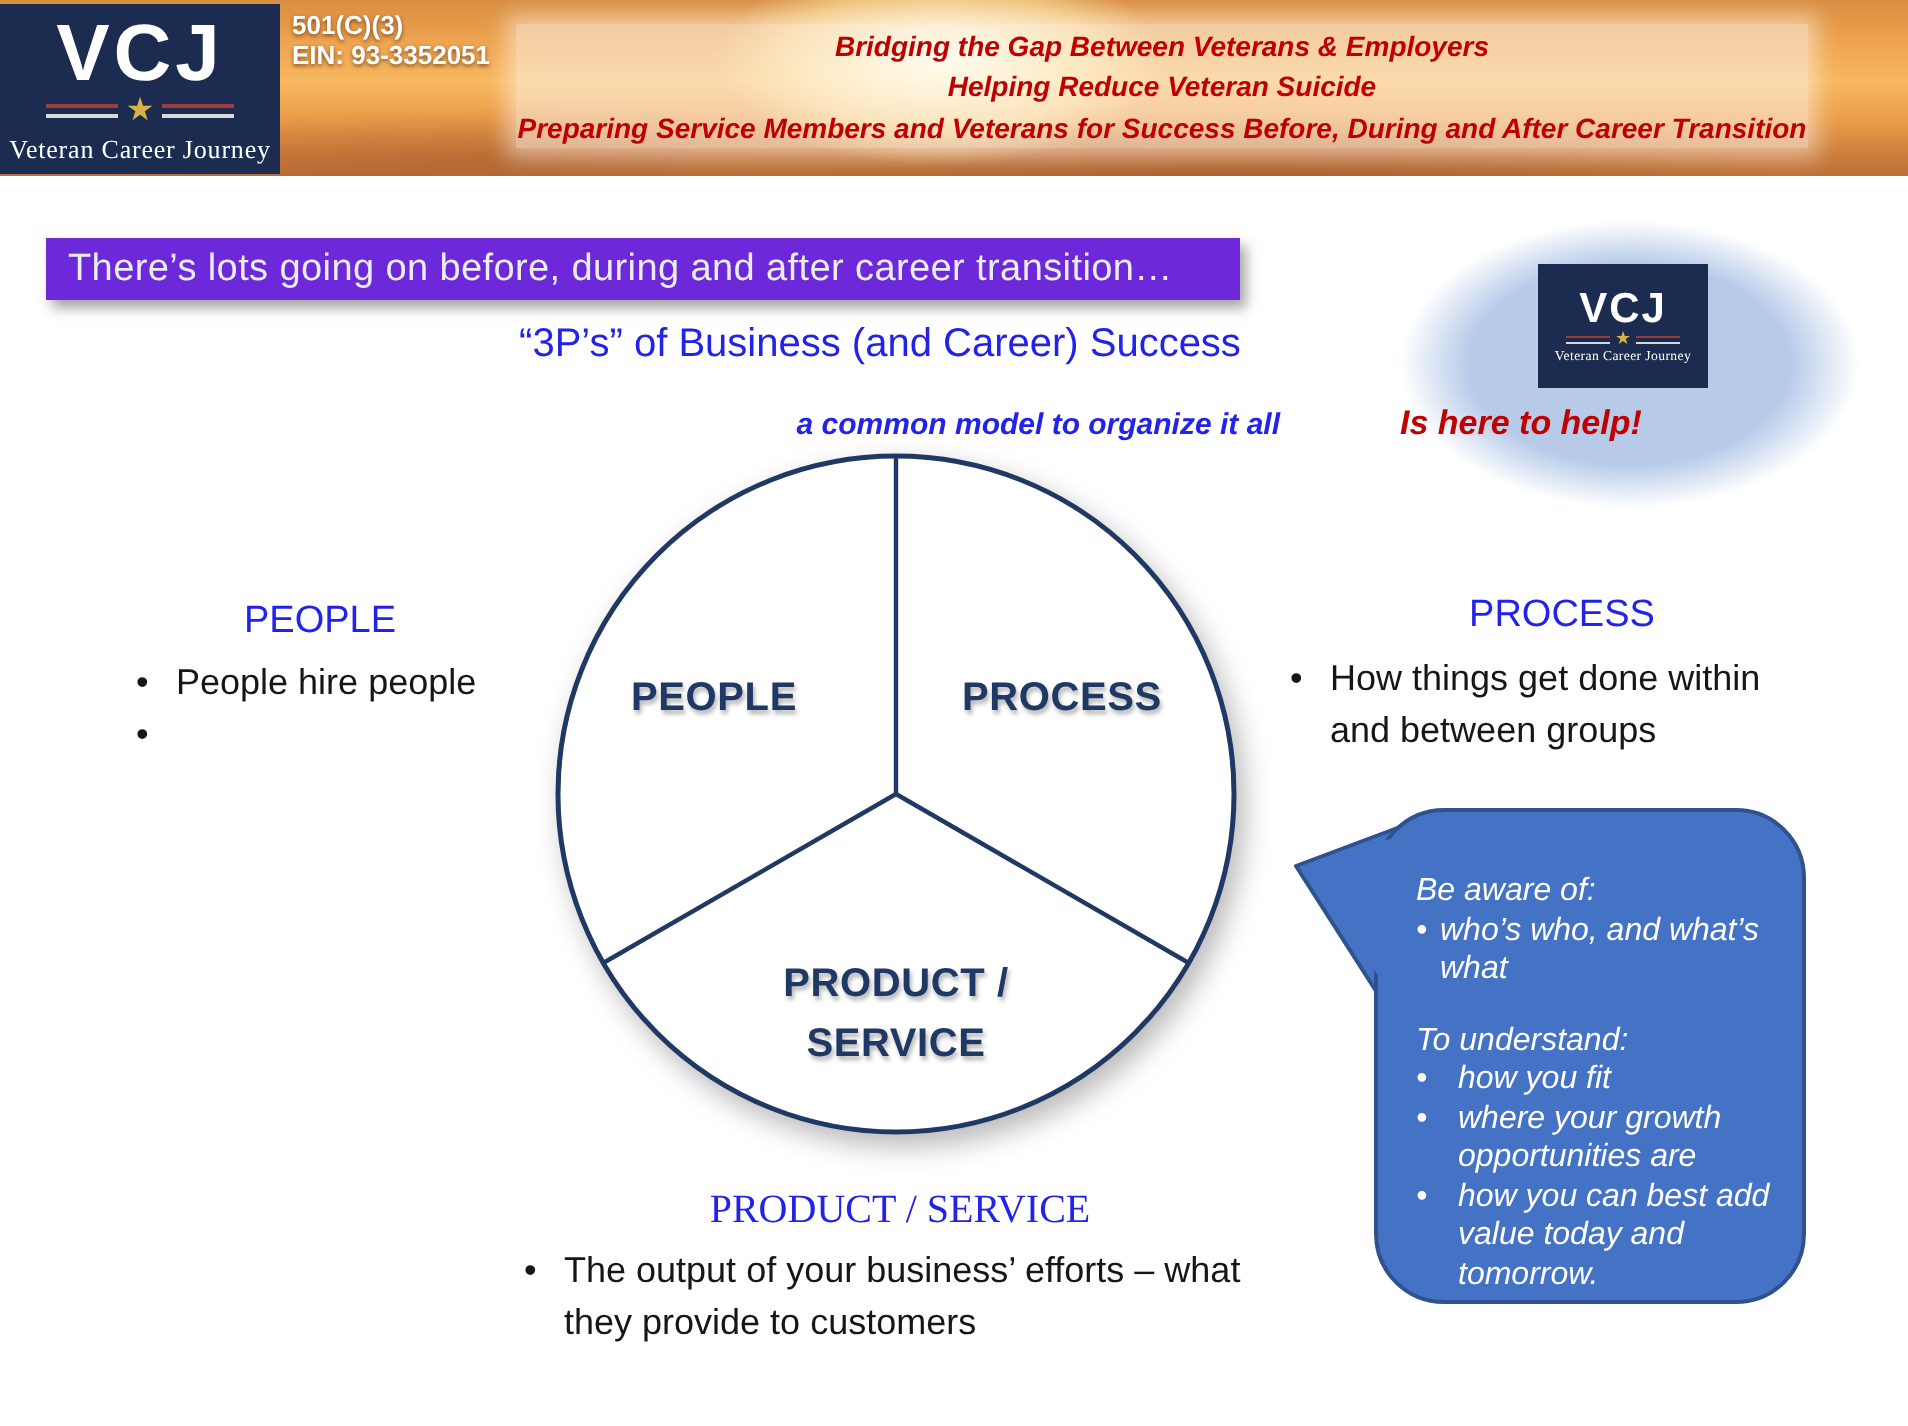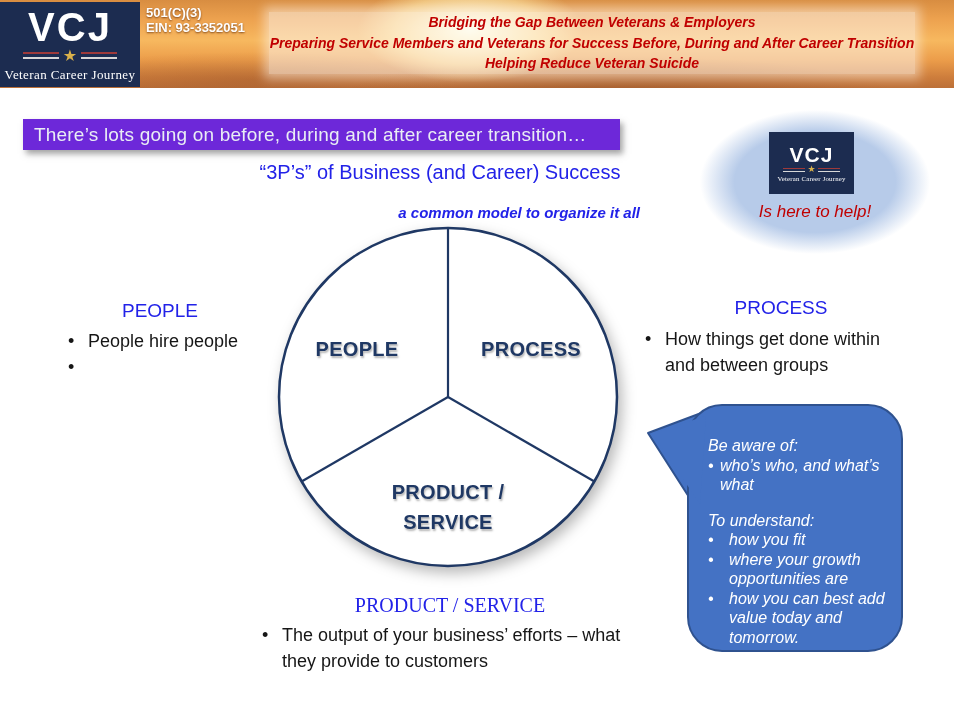--- a/index.html
+++ b/index.html
@@ -13,21 +13,21 @@
     background:
       radial-gradient(ellipse 150px 70px at 470px 30px, rgba(255,253,230,.95), rgba(255,230,160,.6) 50%, rgba(255,210,120,0) 75%),
       radial-gradient(ellipse 420px 55px at 620px 92px, rgba(140,70,30,.45), rgba(140,70,30,0) 65%),
       radial-gradient(ellipse 300px 40px at 250px 80px, rgba(150,80,40,.35), rgba(150,80,40,0) 70%),
       linear-gradient(180deg,#d88d41 0%,#eda24f 22%,#f7b85f 46%,#ec9d4a 68%,#cd7d3c 88%,#bc7038 100%);
   }
   .tagline-panel{
     position:absolute;left:258px;top:12px;width:646px;height:62px;
     background:rgba(255,255,255,.48);
     box-shadow:0 0 10px 5px rgba(255,255,255,.45);
-    display:flex;flex-direction:column;justify-content:center;align-items:center;margin-left:11px;
+    display:flex;flex-direction:column;justify-content:flex-end;align-items:center;
   }
   .tagline{
     color:#C00000;font-weight:bold;font-style:italic;font-size:14px;line-height:20.5px;
     white-space:nowrap;text-align:center;
   }
   .logo-box{
     position:absolute;left:0;top:2px;width:140px;height:85px;background:#1C2C50;
     display:flex;flex-direction:column;justify-content:center;align-items:center;
   }
   .logo-acronym{color:#fff;font-weight:bold;font-size:40px;line-height:40px;letter-spacing:2px;}
@@ -52,21 +52,21 @@
   }
   .mini-logo{
     position:absolute;left:69px;top:22px;width:85px;height:62px;background:#1C2C50;
     display:flex;flex-direction:column;justify-content:center;align-items:center;
   }
   .mini-acronym{color:#fff;font-weight:bold;font-size:21px;line-height:21px;letter-spacing:1px;}
   .mini-lines{display:flex;align-items:center;gap:2px;margin:1px 0 2px 0;}
   .mseg{width:22px;height:4px;border-top:1px solid #9e3a3a;border-bottom:1px solid #d8d8d8;box-sizing:border-box;}
   .mstar{color:#D9B14B;font-size:9px;line-height:7px;}
   .mini-name{color:#fff;font-family:"Liberation Serif","DejaVu Serif",serif;font-size:6.8px;letter-spacing:.2px;}
-  .helper-caption{position:absolute;left:0;top:92px;width:100%;text-align:center;color:#C00000;font-weight:normal;font-style:italic;font-size:17px;}
+  .helper-caption{position:absolute;left:0;top:92px;width:100%;color:#C00000;font-weight:bold;font-style:italic;font-size:17px;}
   
   .pie-svg{position:absolute;left:275px;top:224px;filter:drop-shadow(4px 6px 7px rgba(0,0,0,.28));}
   .pie-label{position:absolute;color:#1F3864;font-weight:bold;font-size:20px;text-align:center;text-shadow:1px 2px 2px rgba(90,90,90,.45);letter-spacing:.3px;}
   .pie-people{left:297px;top:338px;width:120px;}
   .pie-process{left:471px;top:338px;width:120px;}
   .pie-product{left:367px;top:477px;width:162px;line-height:30px;}
   
   .sec-heading{position:absolute;color:#2222E8;font-size:19px;text-align:center;white-space:nowrap;}
   .people-heading{left:75px;top:300px;width:170px;}
   .process-heading{left:700px;top:297px;width:162px;}
@@ -92,22 +92,22 @@
   .co-t{flex:1;}
 </style>
 </head>
 <body>
 
 <div class="slide">
 
   <div class="banner">
     <div class="tagline-panel">
       <div class="tagline">Bridging the Gap Between Veterans &amp; Employers</div>
+      <div class="tagline">Helping Reduce Veteran Suicide</div>
       <div class="tagline">Preparing Service Members and Veterans for Success Before, During and After Career Transition</div>
-      <div class="tagline">Helping Reduce Veteran Suicide</div>
     </div>
     <div class="logo-box">
       <div class="logo-acronym">VCJ</div>
       <div class="logo-lines">
         <span class="lseg"></span>
         <span class="lstar">★</span>
         <span class="lseg"></span>
       </div>
       <div class="logo-name">Veteran Career Journey</div>
     </div>

